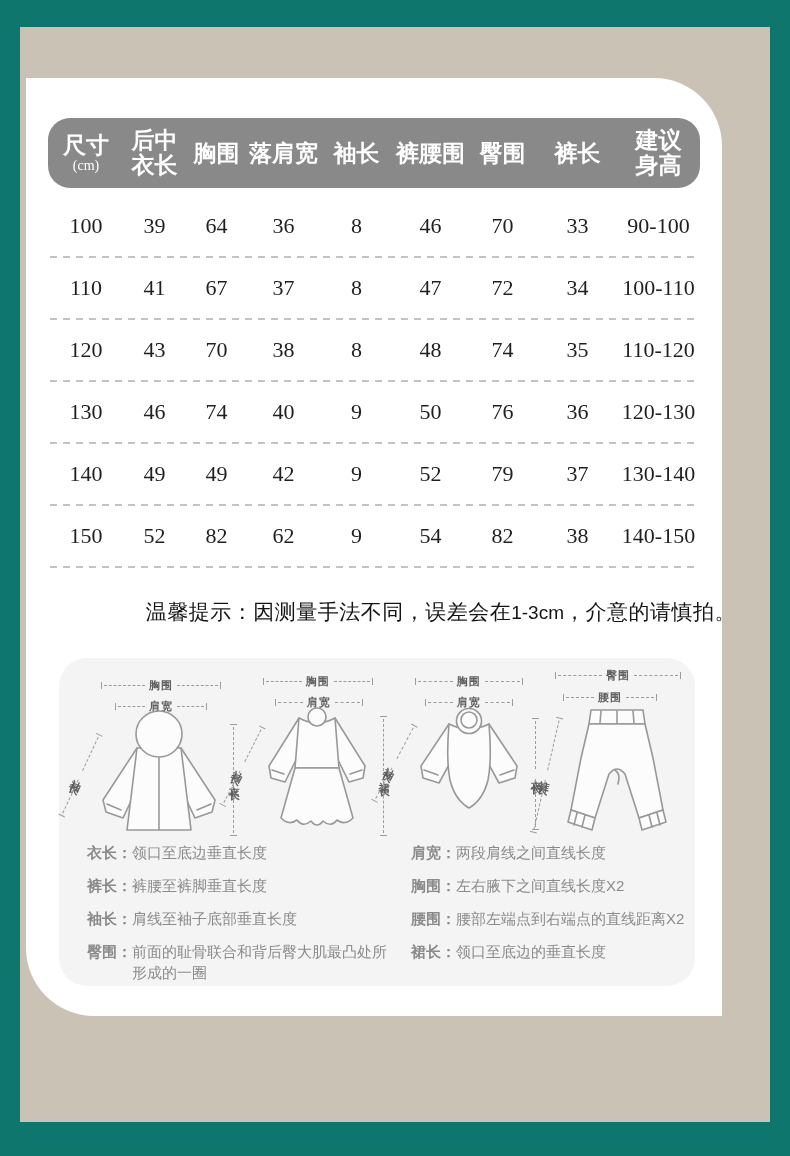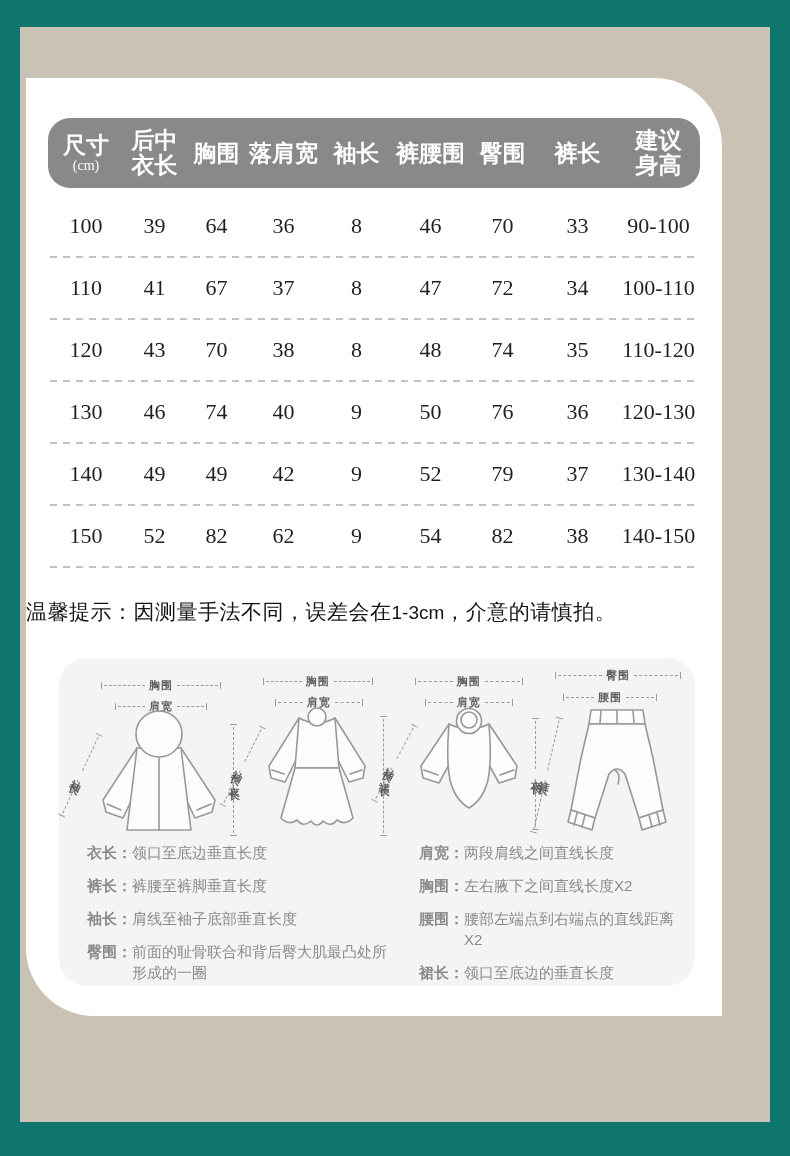--- a/index.html
+++ b/index.html
@@ -19,21 +19,21 @@
   .th-main { display:block; font-size:23px; font-weight:700; }
   .th-sub  { display:block; font-size:23px; font-weight:700; }
   .th-sub.small { font-size:14px; font-weight:400; font-family:Liberation Serif, serif; }
   .tbody { margin-top:8px; }
   .trow { height:60px; align-items:center; justify-items:center;
           font-family:"Liberation Serif","DejaVu Serif",serif; font-size:22px; color:#1f1f1f; }
   .sep { height:2px; margin:0 2px;
          background:repeating-linear-gradient(90deg,#c3c3c3 0 7px, transparent 7px 13px); }
 
   
-  .note { position:absolute; left:0; top:520px; width:100%; text-align:left;
+  .note { position:absolute; left:14px; top:520px; width:100%; text-align:right;
           font-size:21px; color:#141414; letter-spacing:0.5px; white-space:nowrap; }
   .note .latin { font-size:19px; letter-spacing:0; }
 
   
   .panel { position:absolute; left:33px; top:580px; width:636px; height:328px;
            background:#f4f4f5; border-radius:28px; }
   .diagrams { position:absolute; left:0; top:8px; width:100%; height:178px;
               display:flex; justify-content:space-between; padding:0 10px 0 16px; }
   .dcell { position:relative; height:178px; }
   .dcell svg { position:absolute; }
@@ -45,21 +45,21 @@
 
   .mv { position:absolute; display:flex; flex-direction:column; align-items:center; gap:2px;
         color:#5f5f5f; font-size:11px; width:14px; }
   .mv b, .mrot b { font-weight:700; writing-mode:vertical-rl; letter-spacing:3px; white-space:nowrap; }
   .tick-h { height:1px; width:7px; background:#9c9c9c; flex:0 0 auto; }
   .dash-v { flex:1; border-left:1px dashed #9c9c9c; width:0; }
   .mrot { position:absolute; display:flex; flex-direction:column; align-items:center; gap:2px;
           color:#5f5f5f; font-size:11px; width:14px; }
 
   
-  .defs { position:absolute; left:28px; top:184px; right:8px; display:flex; gap:20px; }
+  .defs { position:absolute; left:28px; top:184px; right:8px; display:flex; gap:12px; }
   .def-col { display:flex; flex-direction:column; }
   .def-col.left  { width:312px; flex:0 0 auto; }
   .def-col.right { flex:1; }
   .def-row { display:flex; margin-bottom:12px; font-size:15px; color:#8b8b8b; line-height:1.4; }
   .def-term { flex:0 0 auto; font-weight:700; }
   .def-desc { flex:1; }
 </style>
 </head>
 <body>
 

